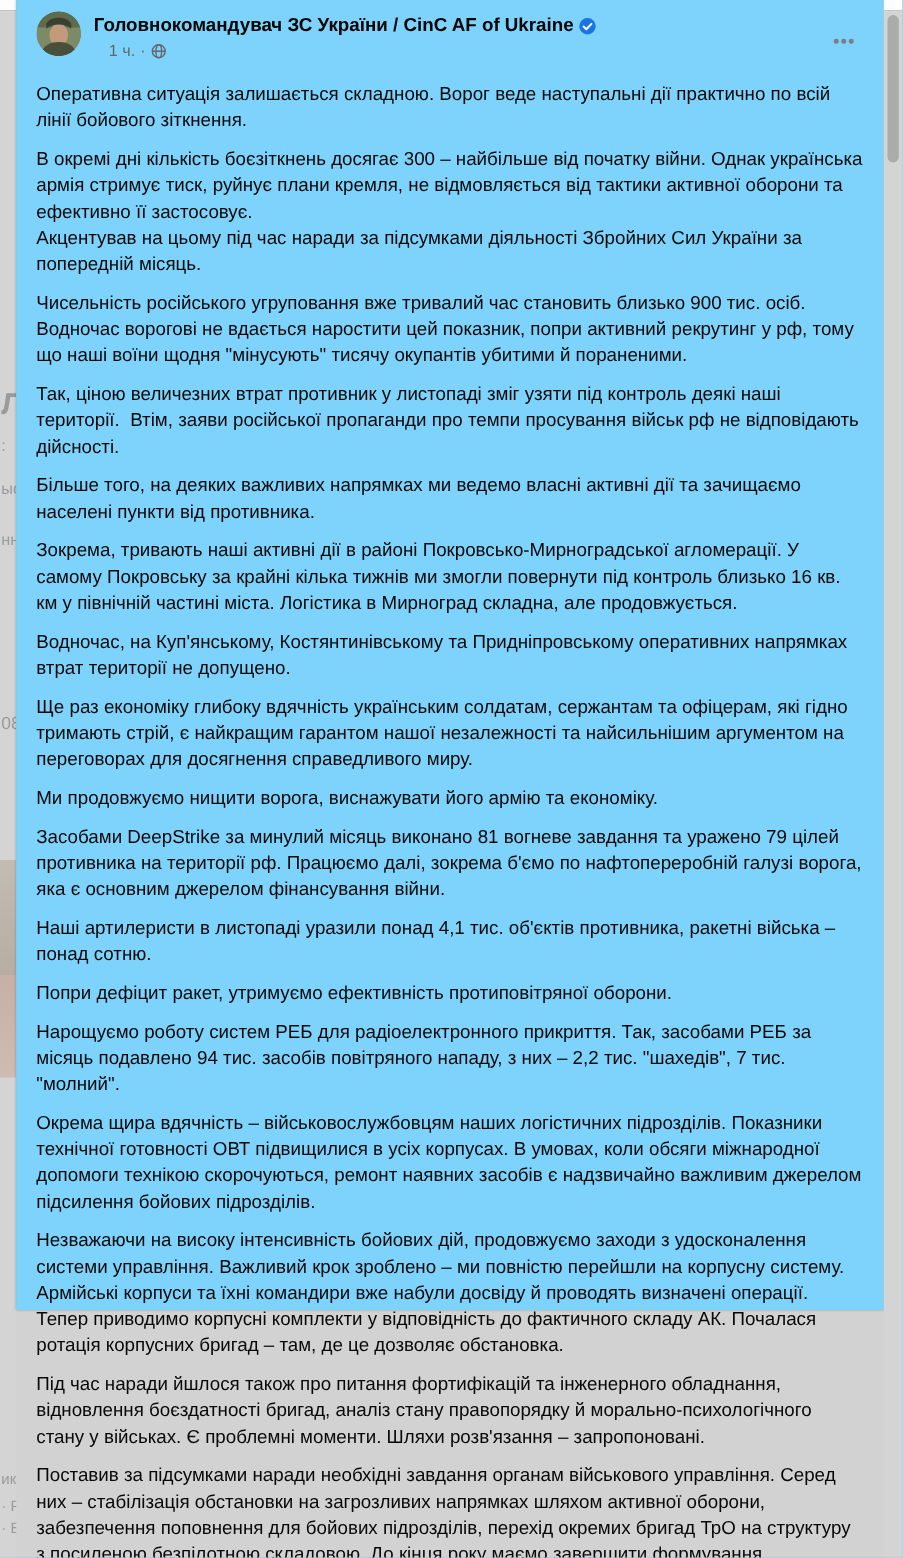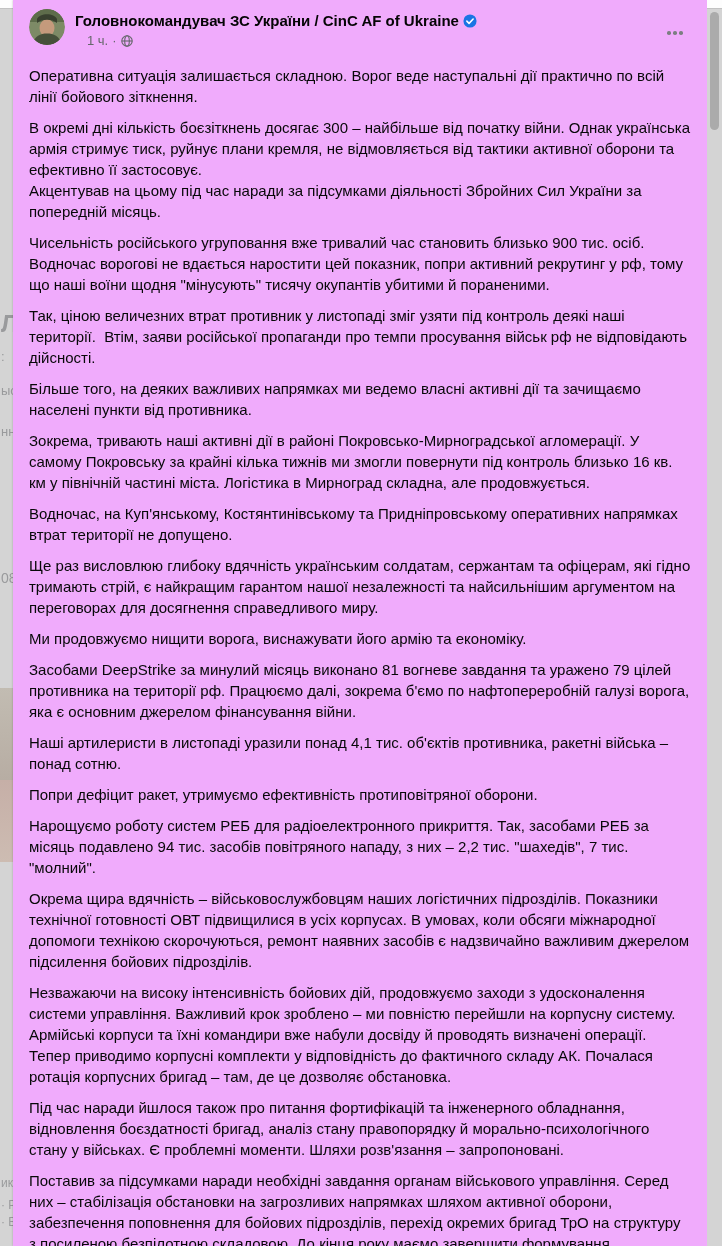--- a/index.html
+++ b/index.html
@@ -40,22 +40,22 @@
   }
   .scrollbar-thumb {
     position: absolute; top: 3px; left: 3px;
     width: 9px; height: 118px;
     border-radius: 5px;
     background: #ababab;
   }
   
   .post-card {
     position: absolute; top: 0; left: 13px;
-    width: 694px; height: 1246px;
-    background: #f0abfc;
+    width: 694px; height: 1048px;
+    background: #7dd3fc;
     box-shadow: 0 0 2px rgba(0,0,0,.25);
     padding: 0 16px;
   }
   .post-header {
     display: flex; align-items: flex-start;
     padding-top: 9px;
     height: 54px;
   }
   .avatar {
     width: 36px; height: 36px;
@@ -181,21 +181,21 @@
     <div class="post-body">
 
     <p class="post-paragraph">Оперативна ситуація залишається складною. Ворог веде наступальні дії практично по всій лінії бойового зіткнення.</p>
         <p class="post-paragraph">В окремі дні кількість боєзіткнень досягає 300 – найбільше від початку війни. Однак українська армія стримує тиск, руйнує плани кремля, не відмовляється від тактики активної оборони та ефективно її застосовує.
 Акцентував на цьому під час наради за підсумками діяльності Збройних Сил України за попередній місяць.</p>
         <p class="post-paragraph">Чисельність російського угруповання вже тривалий час становить близько 900 тис. осіб. Водночас ворогові не вдається наростити цей показник, попри активний рекрутинг у рф, тому що наші воїни щодня "мінусують" тисячу окупантів убитими й пораненими.</p>
         <p class="post-paragraph">Так, ціною величезних втрат противник у листопаді зміг узяти під контроль деякі наші території.  Втім, заяви російської пропаганди про темпи просування військ рф не відповідають дійсності.</p>
         <p class="post-paragraph">Більше того, на деяких важливих напрямках ми ведемо власні активні дії та зачищаємо населені пункти від противника.</p>
         <p class="post-paragraph">Зокрема, тривають наші активні дії в районі Покровсько-Мирноградської агломерації. У самому Покровську за крайні кілька тижнів ми змогли повернути під контроль близько 16 кв. км у північній частині міста. Логістика в Мирноград складна, але продовжується.</p>
         <p class="post-paragraph">Водночас, на Куп'янському, Костянтинівському та Придніпровському оперативних напрямках втрат території не допущено.</p>
-        <p class="post-paragraph">Ще раз висловлюю глибоку вдячність українським солдатам, сержантам та офіцерам, які гідно тримають стрій, є найкращим гарантом нашої незалежності та найсильнішим аргументом на переговорах для досягнення справедливого миру.</p>
+        <p class="post-paragraph">Ще раз економіку глибоку вдячність українським солдатам, сержантам та офіцерам, які гідно тримають стрій, є найкращим гарантом нашої незалежності та найсильнішим аргументом на переговорах для досягнення справедливого миру.</p>
         <p class="post-paragraph">Ми продовжуємо нищити ворога, виснажувати його армію та економіку.</p>
         <p class="post-paragraph">Засобами DeepStrike за минулий місяць виконано 81 вогневе завдання та уражено 79 цілей противника на території рф. Працюємо далі, зокрема б'ємо по нафтопереробній галузі ворога, яка є основним джерелом фінансування війни.</p>
         <p class="post-paragraph">Наші артилеристи в листопаді уразили понад 4,1 тис. об'єктів противника, ракетні війська – понад сотню.</p>
         <p class="post-paragraph">Попри дефіцит ракет, утримуємо ефективність протиповітряної оборони.</p>
         <p class="post-paragraph">Нарощуємо роботу систем РЕБ для радіоелектронного прикриття. Так, засобами РЕБ за місяць подавлено 94 тис. засобів повітряного нападу, з них – 2,2 тис. "шахедів", 7 тис. "молний".</p>
         <p class="post-paragraph">Окрема щира вдячність – військовослужбовцям наших логістичних підрозділів. Показники технічної готовності ОВТ підвищилися в усіх корпусах. В умовах, коли обсяги міжнародної допомоги технікою скорочуються, ремонт наявних засобів є надзвичайно важливим джерелом підсилення бойових підрозділів.</p>
         <p class="post-paragraph">Незважаючи на високу інтенсивність бойових дій, продовжуємо заходи з удосконалення системи управління. Важливий крок зроблено – ми повністю перейшли на корпусну систему. Армійські корпуси та їхні командири вже набули досвіду й проводять визначені операції. Тепер приводимо корпусні комплекти у відповідність до фактичного складу АК. Почалася ротація корпусних бригад – там, де це дозволяє обстановка.</p>
         <p class="post-paragraph">Під час наради йшлося також про питання фортифікацій та інженерного обладнання, відновлення боєздатності бригад, аналіз стану правопорядку й морально-психологічного стану у військах. Є проблемні моменти. Шляхи розв'язання – запропоновані.</p>
         <p class="post-paragraph">Поставив за підсумками наради необхідні завдання органам військового управління. Серед них – стабілізація обстановки на загрозливих напрямках шляхом активної оборони, забезпечення поповнення для бойових підрозділів, перехід окремих бригад ТрО на структуру з посиленою безпілотною складовою. До кінця року маємо завершити формування Командування Кіберсил ЗСУ.</p>
       </div>

